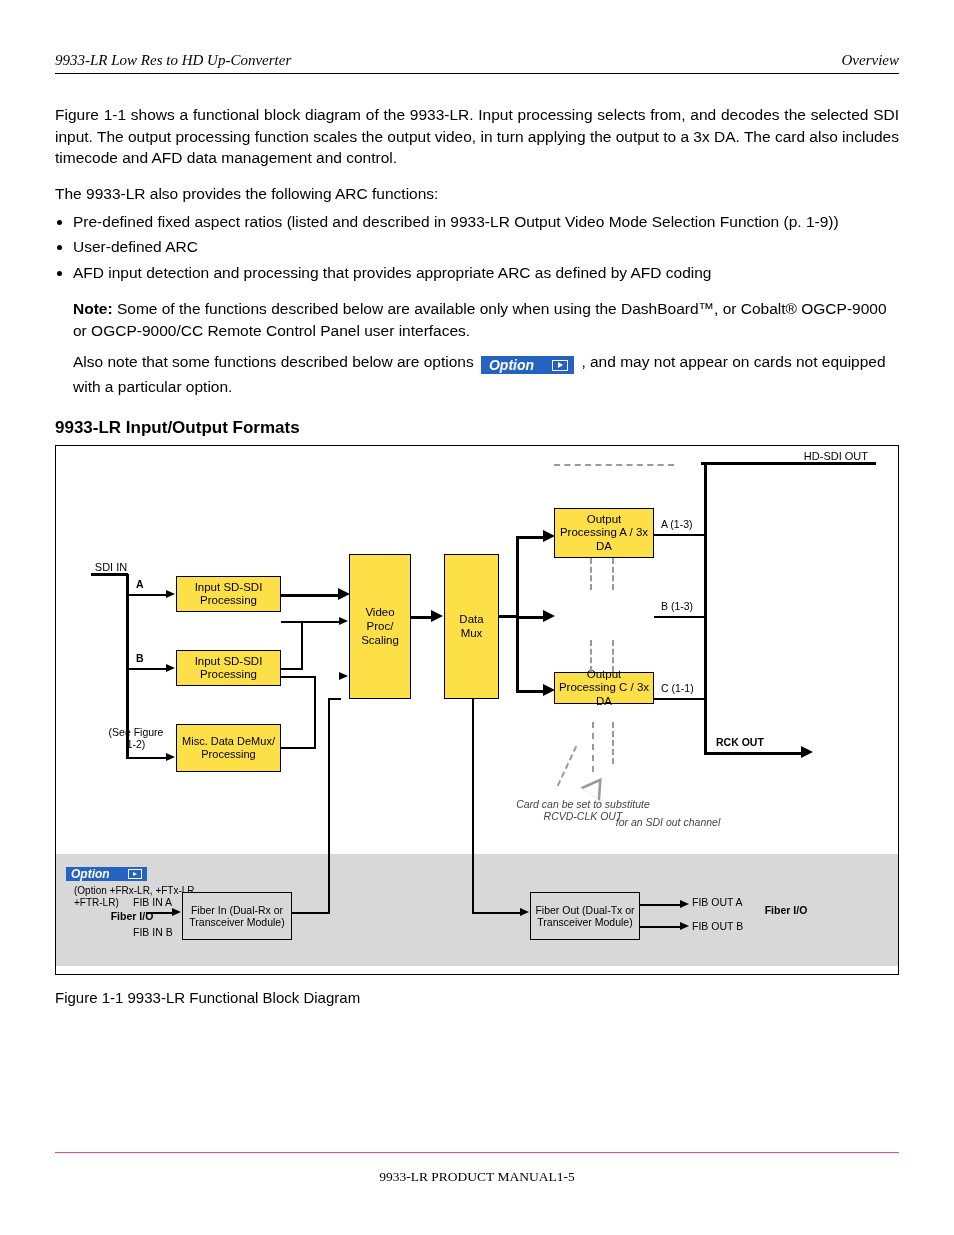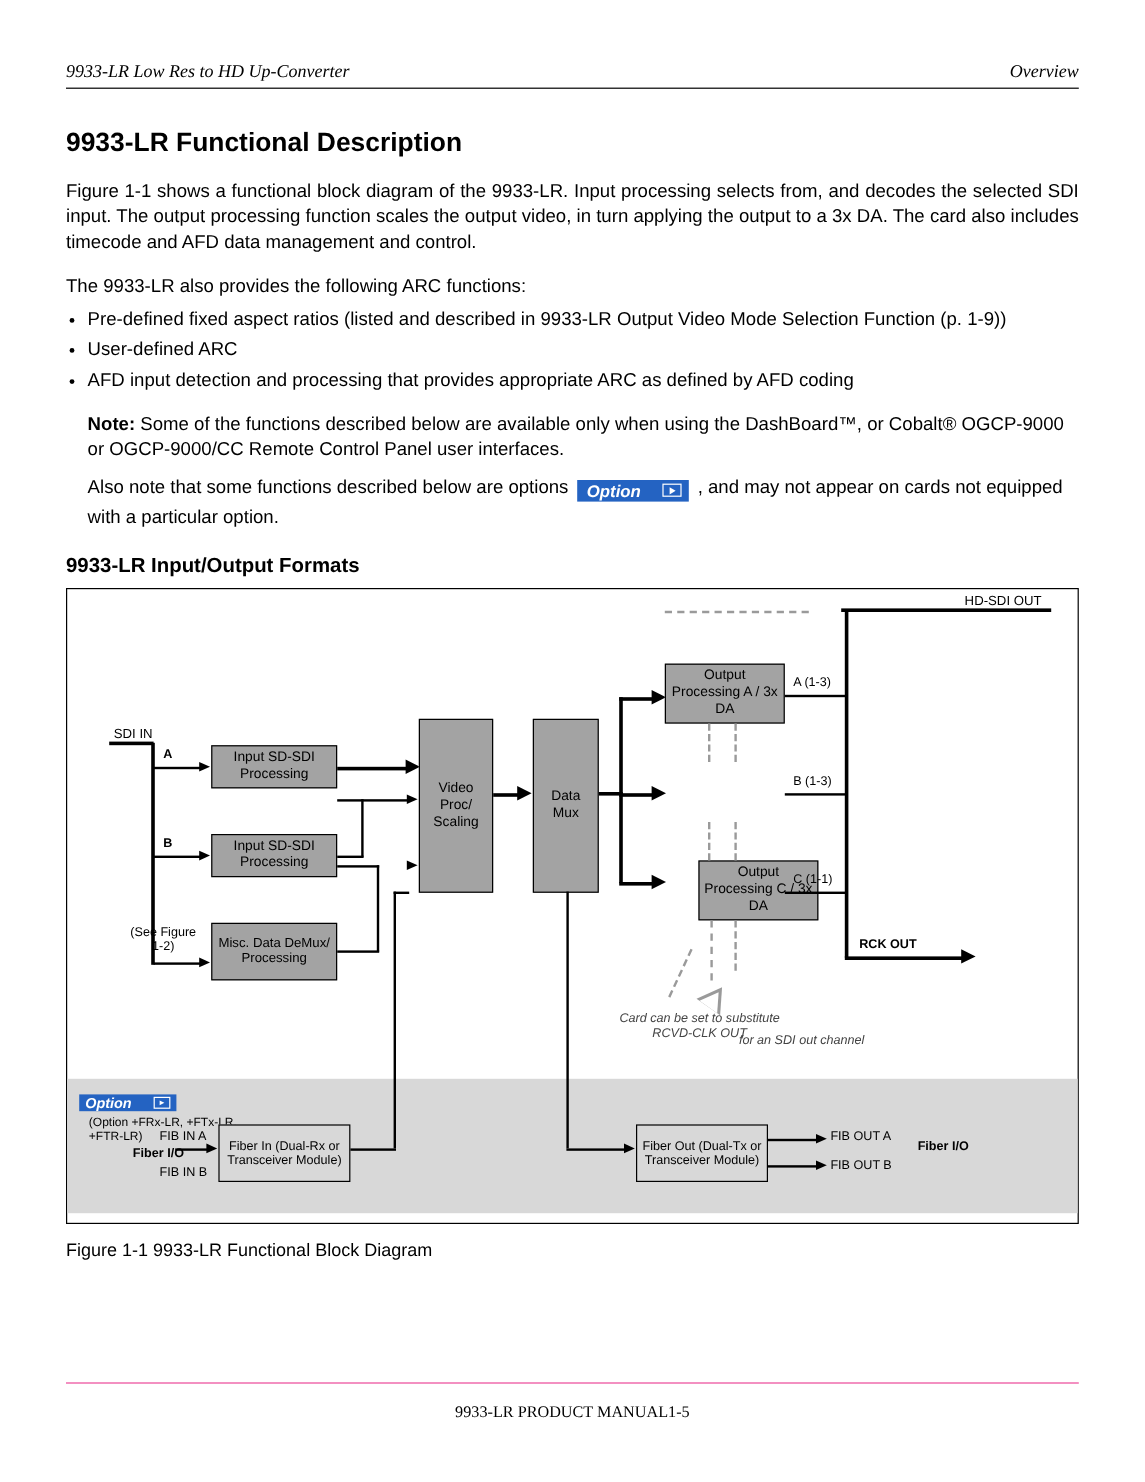--- a/index.html
+++ b/index.html
@@ -69,21 +69,21 @@
   .figure-wrap {
     border: 1.5px solid #000;
     position: relative;
     height: 530px;
     margin-bottom: 12px;
   }
   .diagram { position: absolute; inset: 0; }
   .box {
     position: absolute;
     border: 1.5px solid #000;
-    background: #a3a3a3;
+    background: #fde047;
     font-size: 11.5px;
     line-height: 1.2;
     display: flex;
     align-items: center;
     justify-content: center;
     text-align: center;
     padding: 2px;
   }
   .hline { position: absolute; height: 1.5px; background: #000; }
   .vline { position: absolute; width: 1.5px; background: #000; }
@@ -128,21 +128,20 @@
 </style>
 </head>
 <body>
 
 <div class="page">
   <div class="header-bar">
     <span>9933-LR Low Res to HD Up-Converter</span>
     <span>Overview</span>
   </div>
 
-  <h2 class="section-heading">9933-LR Functional Description</h2>
   <p class="body-text">Figure 1-1 shows a functional block diagram of the 9933-LR. Input processing selects from, and decodes the selected SDI input. The output processing function scales the output video, in turn applying the output to a 3x DA. The card also includes timecode and AFD data management and control.</p>
   <p class="body-text" style="margin-bottom:6px;">The 9933-LR also provides the following ARC functions:</p>
   <ul class="bullets">
     <li>Pre-defined fixed aspect ratios (listed and described in 9933-LR Output Video Mode Selection Function (p. 1-9))</li>
     <li>User-defined ARC</li>
     <li>AFD input detection and processing that provides appropriate ARC as defined by AFD coding</li>
   </ul>
   <p class="note-line">
     <span class="label">Note:</span>
     <span>Some of the functions described below are available only when using the DashBoard™, or Cobalt® OGCP-9000 or OGCP-9000/CC Remote Control Panel user interfaces.</span>
@@ -206,21 +205,21 @@
       <div class="hline-thick" style="left:460px; top:90px; width:30px;"></div>
       <div class="arrow-r" style="left:487px; top:84px;"></div>
 
       <div class="hline-thick" style="left:460px; top:170px; width:30px;"></div>
       <div class="arrow-r" style="left:487px; top:164px;"></div>
 
       <div class="hline-thick" style="left:460px; top:244px; width:30px;"></div>
       <div class="arrow-r" style="left:487px; top:238px;"></div>
 
       <div class="box" style="left:498px; top:62px; width:100px; height:50px;">Output Processing A / 3x DA</div>
-      <div class="box" style="left:526px; top:226px; width:100px; height:50px;">Output Processing C / 3x DA</div>
+      <div class="box" style="left:498px; top:226px; width:100px; height:32px;">Output Processing C / 3x DA</div>
 
       <div class="dash-v" style="left:534px; top:112px; height:32px;"></div>
       <div class="dash-v" style="left:556px; top:112px; height:32px;"></div>
       <div class="dash-v" style="left:534px; top:194px; height:32px;"></div>
       <div class="dash-v" style="left:556px; top:194px; height:32px;"></div>
 
       <span class="dlabel" style="right:30px; top:4px; font-size:11px; font-weight:normal;">HD-SDI OUT</span>
       <div class="dash-h" style="left:498px; top:18px; width:120px;"></div>
       <div class="vline-thick" style="left:648px; top:17px; height:290px;"></div>
       <div class="hline-thick" style="right:22px; top:16px; width:175px;"></div>

